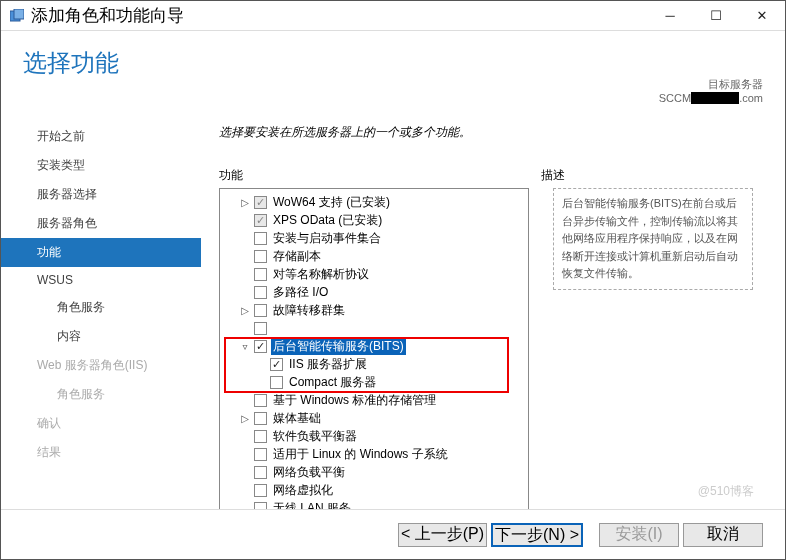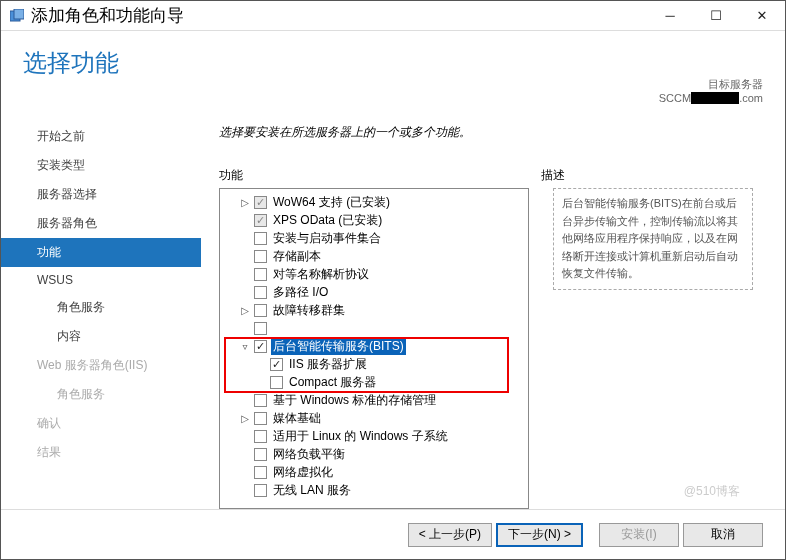--- a/index.html
+++ b/index.html
@@ -33,24 +33,24 @@
 .tree-item .cb { width:13px; height:13px; border:1px solid #888; margin:0 4px 0 2px; display:flex; align-items:center; justify-content:center; font-size:12px; line-height:1; background:#fff;}
 .tree-item .cb.checked::after { content:"✓"; font-size:11px; color:#222;}
 .tree-item .cb.checked.disabled { background:#e8e8e8; }
 .tree-item .cb.checked.disabled::after { color:#888;}
 .tree-item .lbl { padding:0 2px;}
 .tree-item .lbl.selected { background:#0a63b8; color:#fff;}
 .tree-item.indent1 { padding-left:16px;}
 .tree-item.indent2 { padding-left:32px;}
 .highlight-box { position:absolute; border:2px solid #e00; pointer-events:none; }
 .footer { height: 50px; border-top:1px solid #ddd; display:flex; justify-content:flex-end; align-items:center; gap:4px; padding:0 22px;}
-.btn { min-width:80px; height:24px; border:1px solid #999; background:#e8e8e8; font-size:12px; padding:0 10px; cursor:pointer;}
+.btn { min-width:80px; height:24px; border:1px solid #999; background:#e8e8e8; font-size:16px; padding:0 2px; cursor:pointer;}
 .btn:disabled { color:#999; cursor:default;}
 .btn.focus { border:2px solid #0a63b8;}
-.watermark { position:absolute; right:46px; bottom:60px; color:#ccc; font-size:12px; pointer-events:none;}
+.watermark { position:absolute; right:32px; bottom:60px; color:#ccc; font-size:12px; pointer-events:none;}
 .features-box::-webkit-scrollbar{width:16px;}
 .features-box::-webkit-scrollbar-thumb{background:#c2c2c2;}
 .features-box::-webkit-scrollbar-track{background:#f0f0f0;}
 </style>
 </head>
 <body>
 
 <div class="window">
   <div class="titlebar">
     <span class="ticon">
@@ -160,20 +160,25 @@
                 <span class="lbl">基于 Windows 标准的存储管理</span>
               </div>
               <div class="tree-item indent1">
                 <span class="expander">▷</span>
                 <span class="cb"></span>
                 <span class="lbl">媒体基础</span>
               </div>
               <div class="tree-item indent1">
                 <span class="expander empty">▷</span>
                 <span class="cb"></span>
+                <span class="lbl">软件负载平衡器</span>
+              </div>
+              <div class="tree-item indent1">
+                <span class="expander empty">▷</span>
+                <span class="cb"></span>
                 <span class="lbl">适用于 Linux 的 Windows 子系统</span>
               </div>
               <div class="tree-item indent1">
                 <span class="expander empty">▷</span>
                 <span class="cb"></span>
                 <span class="lbl">网络负载平衡</span>
               </div>
               <div class="tree-item indent1">
                 <span class="expander empty">▷</span>
                 <span class="cb"></span>

